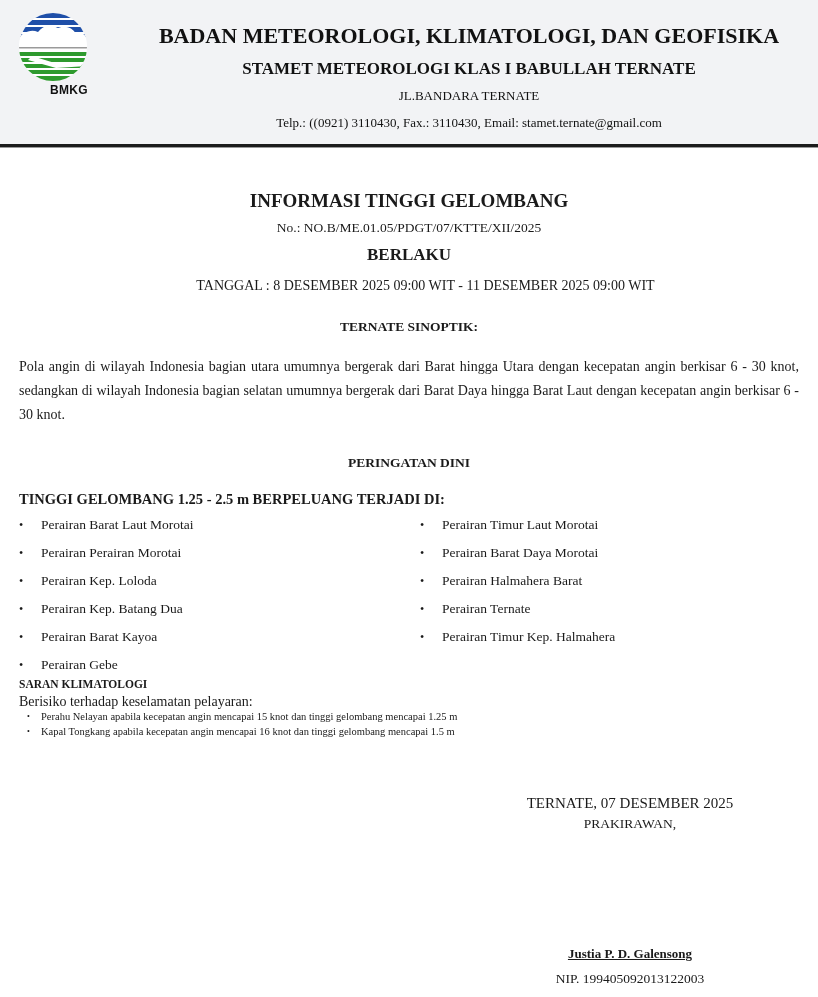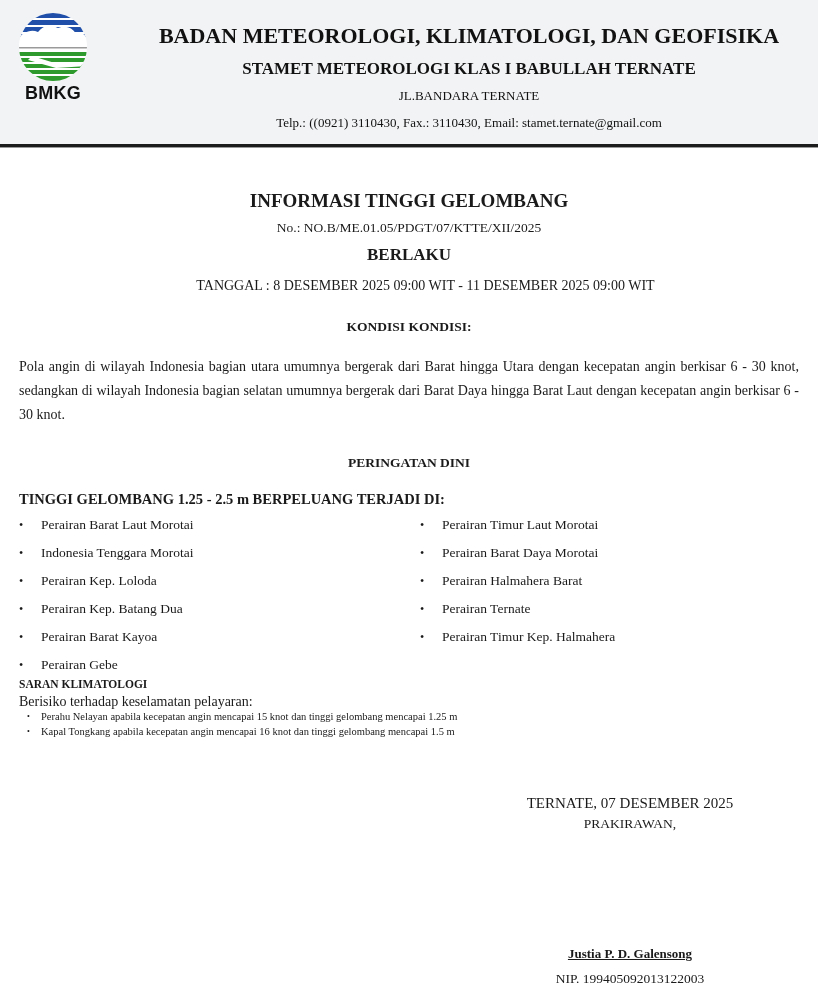--- a/index.html
+++ b/index.html
@@ -8,22 +8,22 @@
 
   .header {
     position: absolute; left: 0; top: 0; width: 818px; height: 147px;
     background: #f2f3f5;
     border-bottom: 3px solid #1c1c1c;
   }
   .header-underline { position: absolute; left: 0; top: 147px; width: 818px; height: 1px; background: #9a9a9a; }
 
   .logo { position: absolute; left: 18px; top: 12px; width: 70px; height: 90px; }
   .logo-text {
-    position: absolute; left: 0; top: 71px; width: 70px; text-align: center;
-    font-family: "Liberation Sans", "DejaVu Sans", sans-serif; font-weight: bold; font-size: 18px; color: #111;
+    position: absolute; left: 16px; top: 71px; width: 70px; text-align: center;
+    font-family: "Liberation Sans", "DejaVu Sans", sans-serif; font-weight: bold; font-size: 12px; color: #111;
     letter-spacing: 0.3px;
   }
 
   .hdr-line { position: absolute; left: 150px; width: 640px; text-align: center; color: #111; white-space: nowrap; }
   .hdr-title { top: 23px; font-size: 22px; font-weight: bold; left: 120px; width: 698px; }
   .hdr-sub { top: 59px; font-size: 17px; font-weight: bold; left: 120px; width: 698px; }
   .hdr-addr { top: 88px; font-size: 13px; left: 120px; width: 698px; }
   .hdr-contact { top: 115px; font-size: 13px; left: 120px; width: 698px; text-align: center; }
 
   .center { position: absolute; left: 0; width: 818px; text-align: center; white-space: nowrap; }
@@ -97,34 +97,34 @@
   <div class="hdr-line hdr-addr">JL.BANDARA TERNATE</div>
   <div class="hdr-line hdr-contact">Telp.: ((0921) 3110430, Fax.: 3110430, Email: stamet.ternate@gmail.com</div>
 </div>
 <div class="header-underline"></div>
 
 <div class="center doc-title">INFORMASI TINGGI GELOMBANG</div>
 <div class="center doc-number">No.: NO.B/ME.01.05/PDGT/07/KTTE/XII/2025</div>
 <div class="center berlaku">BERLAKU</div>
 <div class="center tanggal">TANGGAL : 8 DESEMBER 2025 09:00 WIT - 11 DESEMBER 2025 09:00 WIT</div>
 
-<div class="center sinoptik-title">KONDISI KONDISI:</div>
+<div class="center sinoptik-title">TERNATE SINOPTIK:</div>
 <div class="paragraph">Pola angin di wilayah Indonesia bagian utara umumnya bergerak dari Barat hingga Utara dengan kecepatan angin berkisar 6 - 30 knot, sedangkan di wilayah Indonesia bagian selatan umumnya bergerak dari Barat Daya hingga Barat Laut dengan kecepatan angin berkisar 6 - 30 knot.</div>
 
 <div class="center peringatan">PERINGATAN DINI</div>
 <div class="wave-heading">TINGGI GELOMBANG 1.25 - 2.5 m BERPELUANG TERJADI DI:</div>
 
 <ul class="list left">
   <li>
       <span class="bullet">•</span>
       <span>Perairan Barat Laut Morotai</span>
     </li>
   <li>
       <span class="bullet">•</span>
-      <span>Indonesia Tenggara Morotai</span>
+      <span>Perairan Perairan Morotai</span>
     </li>
   <li>
       <span class="bullet">•</span>
       <span>Perairan Kep. Loloda</span>
     </li>
   <li>
       <span class="bullet">•</span>
       <span>Perairan Kep. Batang Dua</span>
     </li>
   <li>

